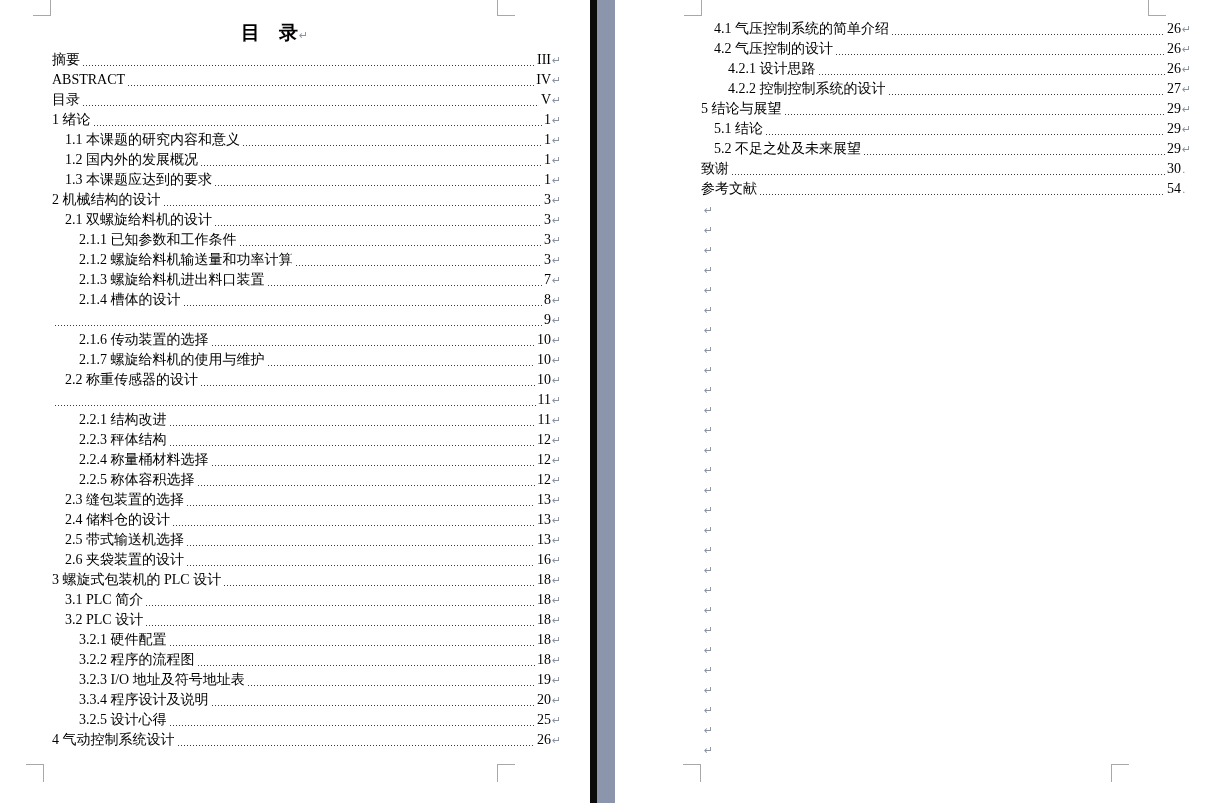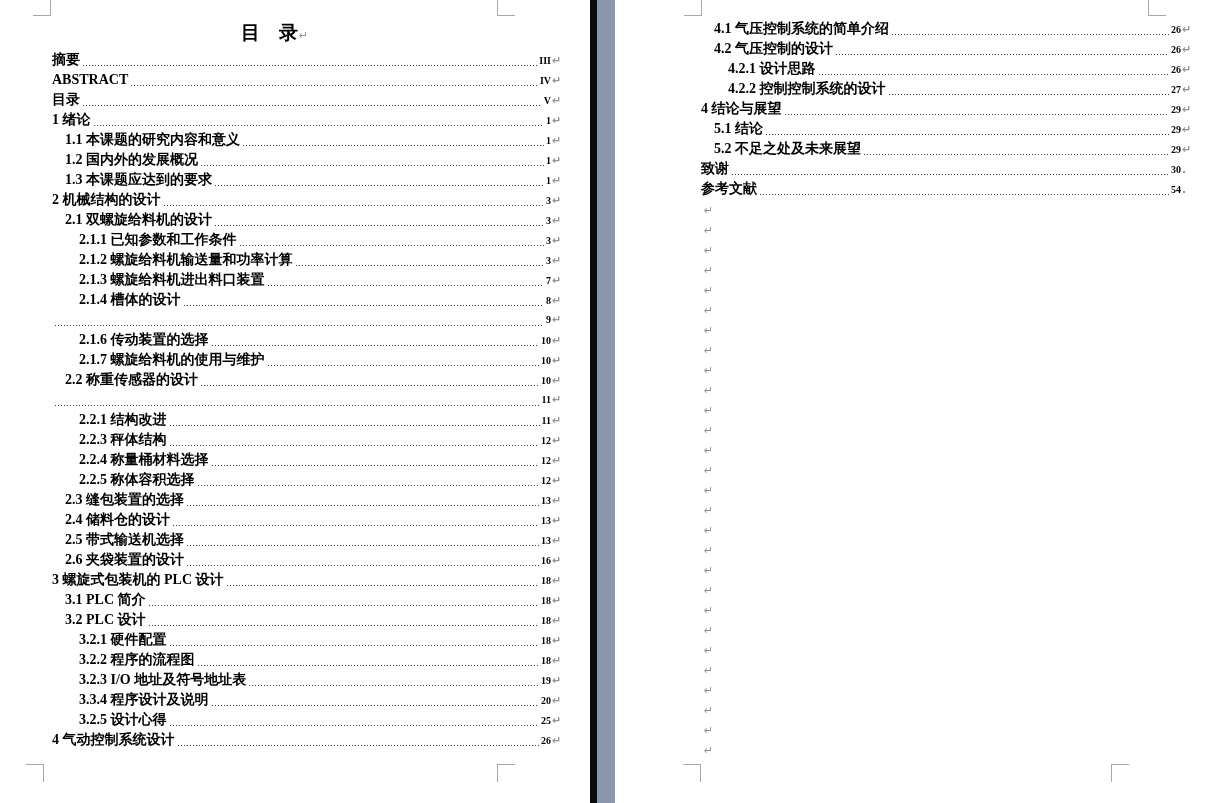--- a/index.html
+++ b/index.html
@@ -22,29 +22,29 @@
   .toc-title{
     position:absolute;left:52px;top:20px;width:445px;height:26px;
     text-align:center;font-size:19px;font-weight:bold;line-height:26px;
   }
   .toc-title .ret{font-weight:normal;}
   
   .toc{position:absolute;}
   #p1-toc{left:52px;top:50px;width:509px;}
   #p2-toc{left:701px;top:19px;width:490px;}
   
-  .toc-row{display:flex;align-items:baseline;height:20px;line-height:20px;font-size:14px;cursor:default;font-weight:bold;}
+  .toc-row{display:flex;align-items:baseline;height:20px;line-height:20px;font-size:14px;cursor:default;}
   .toc-row .lbl{white-space:pre;flex:0 0 auto;}
   .lvl1 .lbl{padding-left:13px;}
   .lvl2 .lbl{padding-left:27px;}
   .leader{
     flex:1 1 auto;height:1px;align-self:flex-end;margin:0 2px 4px 3px;min-width:8px;
     background-image:repeating-linear-gradient(to right,#3b3b3b 0,#3b3b3b 1px,transparent 1px,transparent 3px);
   }
-  .pg{flex:0 0 auto;font-size:10px;text-align:center;}
+  .pg{flex:0 0 auto;font-size:14px;text-align:center;}
   .ret{
     flex:0 0 auto;color:#8a93a2;font-size:11px;line-height:20px;
     font-family:"DejaVu Sans",sans-serif;padding-left:1px;width:9px;
   }
   .empty-row{height:20px;line-height:20px;padding-left:2px;}
   .empty-row .ret{font-size:11px;color:#8a93a2;font-family:"DejaVu Sans",sans-serif;}
 </style>
 </head>
 <body>
 
@@ -298,21 +298,21 @@
         <span class="pg">26</span>
         <span class="ret">↵</span>
       </div>
       <div class="toc-row lvl2">
         <span class="lbl">4.2.2 控制控制系统的设计</span>
         <span class="leader"></span>
         <span class="pg">27</span>
         <span class="ret">↵</span>
       </div>
       <div class="toc-row lvl0">
-        <span class="lbl">4 结论与展望</span>
+        <span class="lbl">5 结论与展望</span>
         <span class="leader"></span>
         <span class="pg">29</span>
         <span class="ret">↵</span>
       </div>
       <div class="toc-row lvl1">
         <span class="lbl">5.1 结论</span>
         <span class="leader"></span>
         <span class="pg">29</span>
         <span class="ret">↵</span>
       </div>

